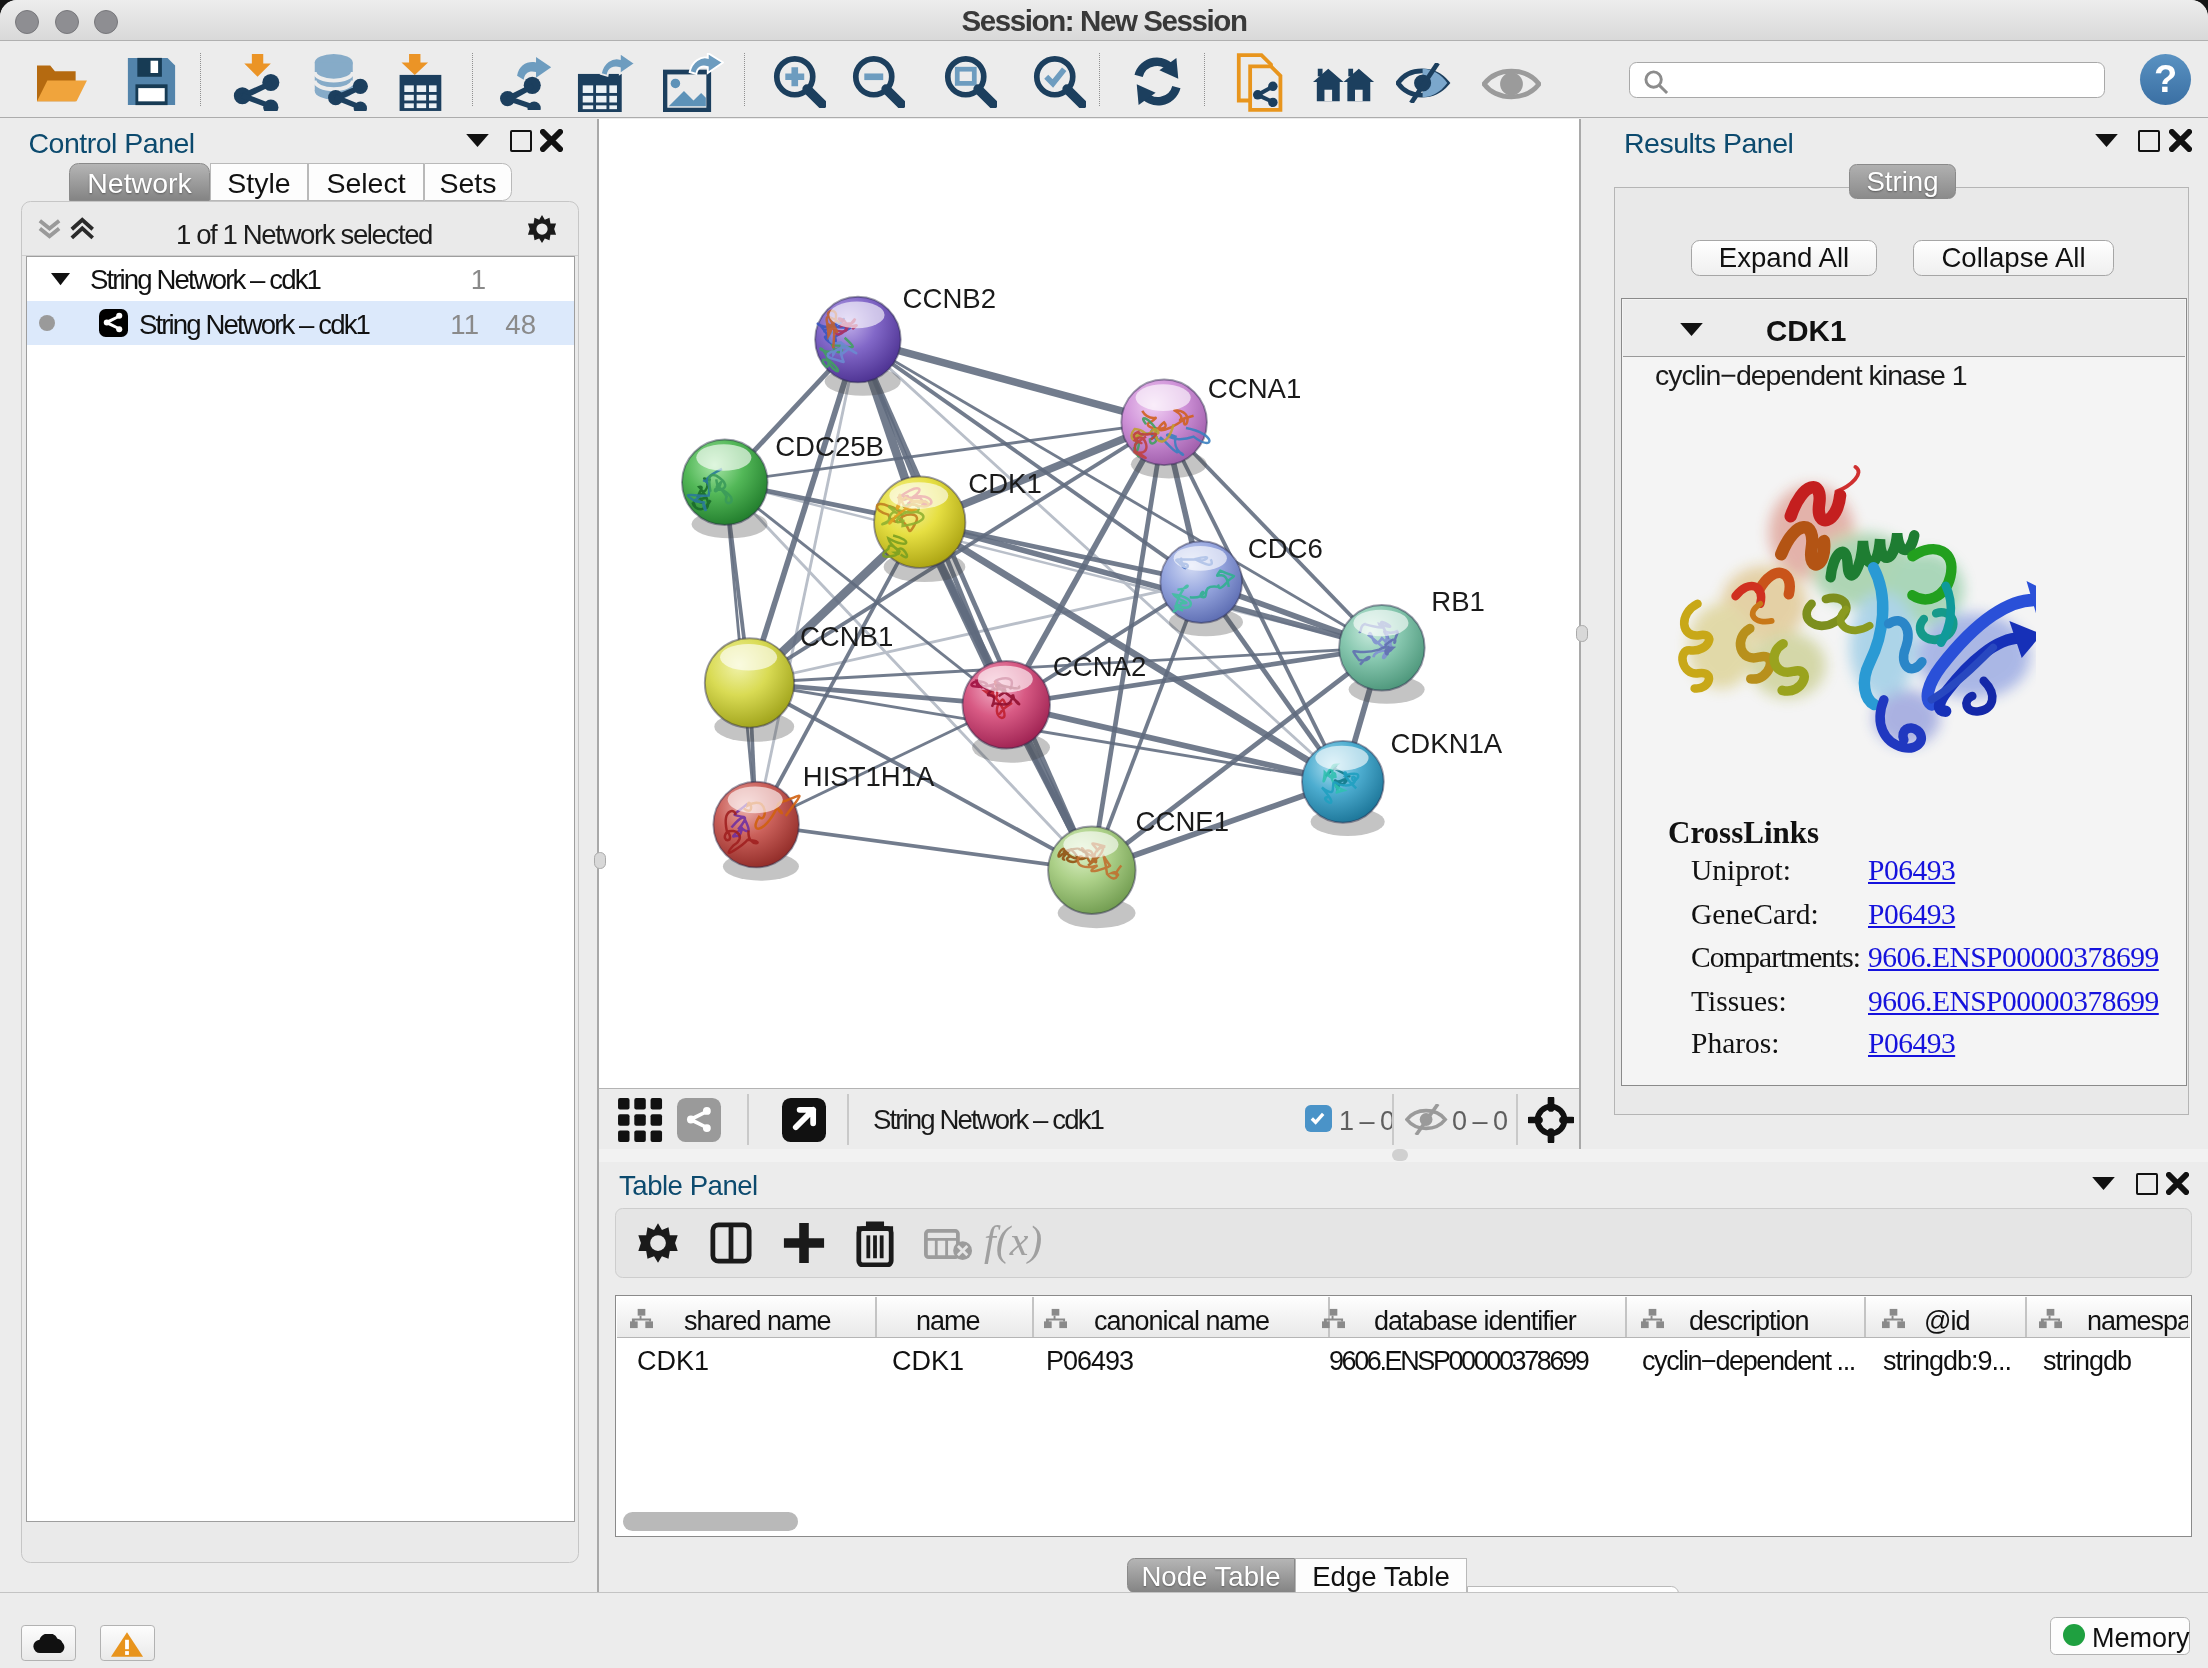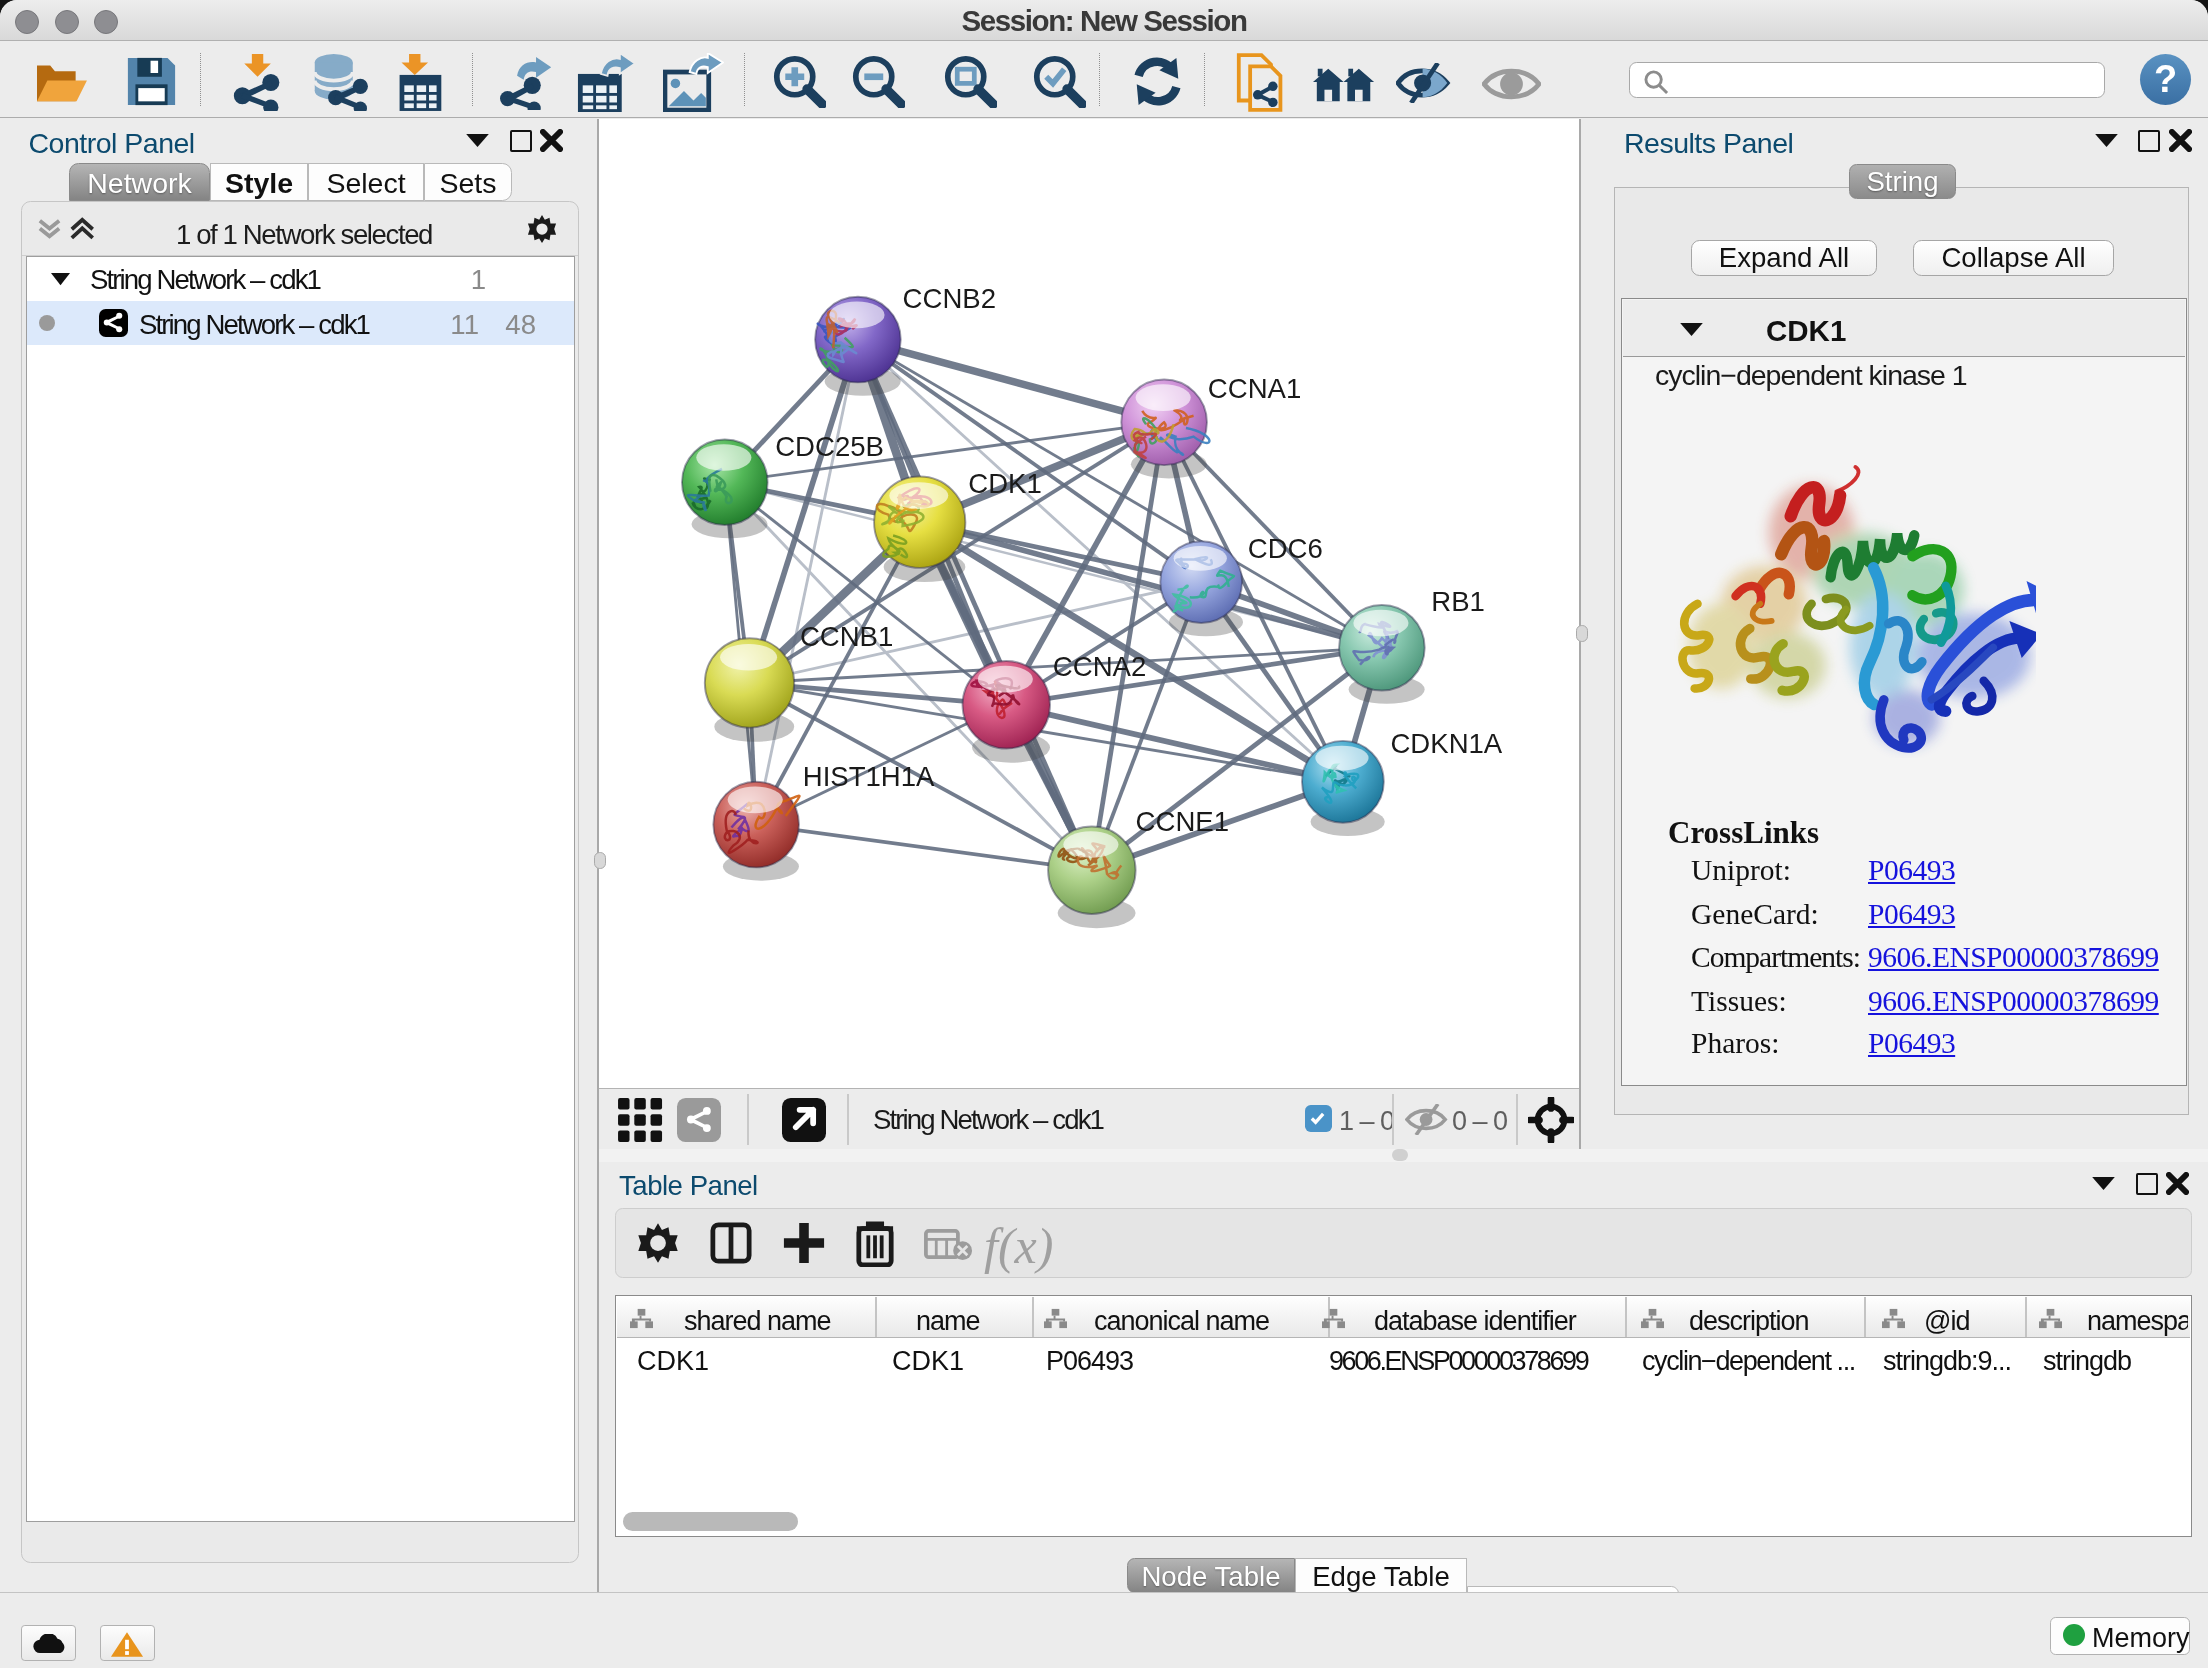--- a/index.html
+++ b/index.html
@@ -225,21 +225,21 @@
     <div class="abs ptitle" style="left:28.5px;top:7.6px;">Control Panel</div>
     <svg class="abs" style="left:465px;top:13.3px;" width="25" height="17" viewBox="0 0 26 18">
         <path d="M1 2 L25 2 L13 16 Z" fill="#111"></path>
       </svg>
     <div class="abs" style="left:510px;top:10.5px;width:18px;height:18px;border:2.9px solid #111;border-radius:1.9px;"></div>
     <svg class="abs" style="left:540px;top:9.5px;" width="23" height="23" viewBox="0 0 24 24">
         <path d="M3 3 L21 21 M21 3 L3 21" stroke="#111" stroke-width="6" stroke-linecap="round"></path>
       </svg>
 
     <div class="abs tab tabsel" style="left:69px;top:44px;width:141px;height:38px;line-height:38px;border-radius:9.5px 9.5px 0 0;">Network</div>
-    <div class="abs tab" style="left:210px;top:44px;width:98px;height:38px;line-height:38px;font-weight:bold;">Style</div>
+    <div class="abs tab" style="left:210px;top:44px;width:98px;height:38px;line-height:38px;">Style</div>
     <div class="abs tab" style="left:308px;top:44px;width:116px;height:38px;line-height:38px;">Select</div>
     <div class="abs tab" style="left:424px;top:44px;width:88px;height:38px;line-height:38px;border-radius:0 9.5px 9.5px 0;">Sets</div>
 
     <div class="abs" style="left:21px;top:82px;width:558px;height:1362px;background:#eaeaea;border:1px solid #c6c6c6;border-radius:9.5px;box-sizing:border-box;"></div>
 
     <div class="abs" style="left:22px;top:88px;width:556px;height:48px;border-bottom:1.9px solid #cfcfcf;"></div>
     <svg class="abs" style="left:36px;top:98px;" width="27" height="27" viewBox="0 0 28 28">
         <g fill="none" stroke="#9a9a9a" stroke-width="4">
           <path d="M4 4 L14 12 L24 4"></path>
           <path d="M4 12 L14 20 L24 12"></path>
@@ -677,21 +677,21 @@
           <path d="M21 17 L21 41"></path>
           <path d="M28 17 L28 41"></path>
         </g>
     </svg>
     <svg class="abs" style="left:325px;top:67px;" width="49" height="32" viewBox="0 0 52 34">
       <rect x="2" y="2" width="34" height="28" rx="3" fill="none" stroke="#9c9c9c" stroke-width="4"></rect>
       <path d="M2 11 L36 11 M13 11 L13 30 M24 11 L24 30" stroke="#9c9c9c" stroke-width="3"></path>
       <circle cx="41" cy="23" r="10" fill="#9c9c9c"></circle>
       <path d="M36 18 L46 28 M46 18 L36 28" stroke="#e5e5e5" stroke-width="3"></path>
     </svg>
-    <div class="abs" style="left:385px;top:55px;font-size:50px;color:#a0a0a0;font-family:'Liberation Serif',serif;font-style:italic;">f(x)</div>
+    <div class="abs" style="left:385px;top:55px;font-size:42px;color:#a0a0a0;font-family:'Liberation Serif',serif;font-style:italic;">f(x)</div>
 
     <div class="abs" style="left:16px;top:133px;width:1577px;height:242px;background:#fff;border:1.9px solid #8a8a8a;box-sizing:border-box;"></div>
     <div class="abs" style="left:18px;top:135px;width:1573px;height:40px;background:linear-gradient(#fefefe,#e9e9e9);border-bottom:1.9px solid #b5b5b5;"></div>
 
     <div class="abs" style="left:276px;top:135px;width:1.9px;height:40px;background:#c4c4c4;"></div>
     <div class="abs" style="left:433px;top:135px;width:1.9px;height:40px;background:#c4c4c4;"></div>
     <div class="abs" style="left:729px;top:135px;width:1.9px;height:40px;background:#c4c4c4;"></div>
     <div class="abs" style="left:1026px;top:135px;width:1.9px;height:40px;background:#c4c4c4;"></div>
     <div class="abs" style="left:1265px;top:135px;width:1.9px;height:40px;background:#c4c4c4;"></div>
     <div class="abs" style="left:1426px;top:135px;width:1.9px;height:40px;background:#c4c4c4;"></div>

